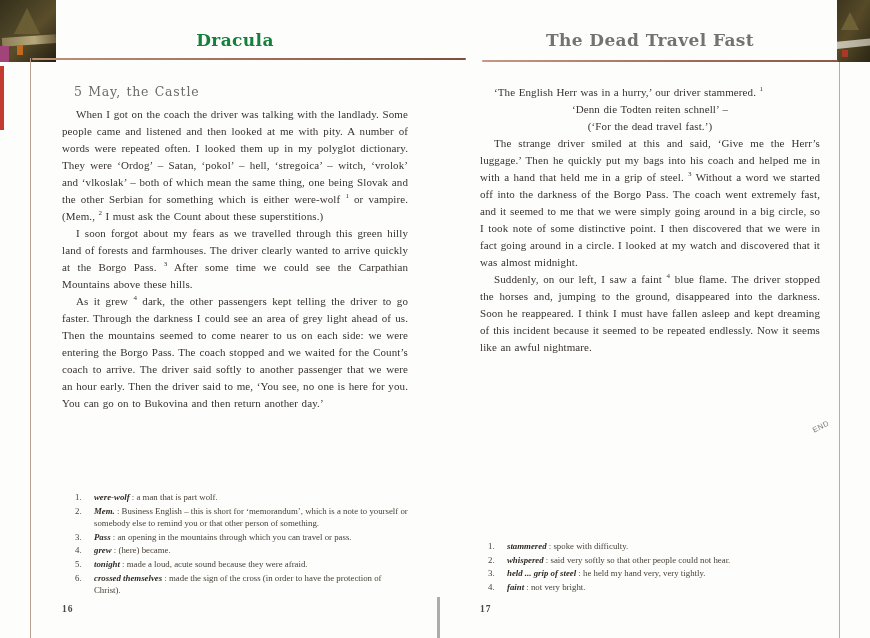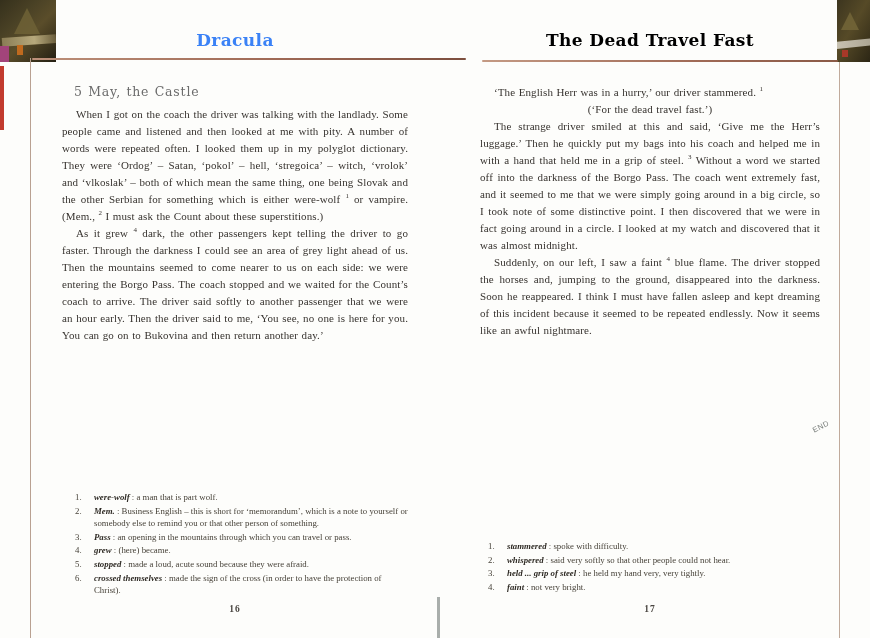--- a/index.html
+++ b/index.html
@@ -84,21 +84,21 @@
 
   .footnotes{font-size:8.8px;line-height:12.6px;color:#474239;}
   .footnotes.left{left:75px;top:491px;width:333px;}
   .footnotes.right{left:488px;top:540px;width:332px;}
   .fn-row{display:flex;margin-bottom:1px;}
   .fn-num{flex:0 0 19px;}
   .fn-body{flex:1;}
   .fn-body b{color:#2f2b25;font-style:italic;}
 
   .page-number{
-    top:604px;height:14px;text-align:center;
+    top:604px;height:14px;
     font-size:9.5px;font-weight:bold;color:#4a4641;letter-spacing:1px;
   }
   .page-number.left{left:62px;width:346px;}
   .page-number.right{left:480px;width:340px;}
 
   .margin-note{
     left:812px;top:422px;
     font-family:"Liberation Sans", sans-serif;font-size:7.5px;color:#7a7f7c;
     letter-spacing:.6px;transform:rotate(-28deg);
   }
@@ -118,36 +118,38 @@
     <div class="tri"></div>
     <div class="streak"></div>
     <div class="red"></div>
   </div>
 
   <div class="abs red-strip"></div>
   <div class="abs edge-line-left"></div>
   <div class="abs edge-line-right"></div>
   <div class="abs gutter-line"></div>
 
-  <div class="abs page-title left" style="color: #3b82f6;">Dracula</div>
-  <div class="abs page-title right" style="color: #000000;">The Dead Travel Fast</div>
+  <div class="abs page-title left" style="color: #15803d;">Dracula</div>
+  <div class="abs page-title right" style="color: #737373;">The Dead Travel Fast</div>
   <div class="abs rule-left"></div>
   <div class="abs rule-right"></div>
 
   <div class="abs text-col left">
     <div class="date-heading">5 May, the Castle</div>
     <div>
         <p class="para indent">When I got on the coach the driver was talking with the landlady. Some people came and listened and then looked at me with pity. A number of words were repeated often. I looked them up in my polyglot dictionary. They were ‘Ordog’ – Satan, ‘pokol’ – hell, ‘stregoica’ – witch, ‘vrolok’ and ‘vlkoslak’ – both of which mean the same thing, one being Slovak and the other Serbian for something which is either were-wolf <sup>1</sup> or vampire. (Mem., <sup>2</sup> I must ask the Count about these superstitions.)</p>
+        <p class="para indent">I soon forgot about my fears as we travelled through this green hilly land of forests and farmhouses. The driver clearly wanted to arrive quickly at the Borgo Pass. <sup>3</sup> After some time we could see the Carpathian Mountains above these hills.</p>
         <p class="para indent">As it grew <sup>4</sup> dark, the other passengers kept telling the driver to go faster. Through the darkness I could see an area of grey light ahead of us. Then the mountains seemed to come nearer to us on each side: we were entering the Borgo Pass. The coach stopped and we waited for the Count’s coach to arrive. The driver said softly to another passenger that we were an hour early. Then the driver said to me, ‘You see, no one is here for you. You can go on to Bukovina and then return another day.’</p>
       </div>
   </div>
 
   <div class="abs text-col right">
     <div>
         <p class="para indent">‘The English Herr was in a hurry,’ our driver stammered. <sup>1</sup></p>
+        <p class="para center">‘Denn die Todten reiten schnell’ –</p>
         <p class="para center">(‘For the dead travel fast.’)</p>
         <p class="para indent">The strange driver smiled at this and said, ‘Give me the Herr’s luggage.’ Then he quickly put my bags into his coach and helped me in with a hand that held me in a grip of steel. <sup>3</sup> Without a word we started off into the darkness of the Borgo Pass. The coach went extremely fast, and it seemed to me that we were simply going around in a big circle, so I took note of some distinctive point. I then discovered that we were in fact going around in a circle. I looked at my watch and discovered that it was almost midnight.</p>
         <p class="para indent">Suddenly, on our left, I saw a faint <sup>4</sup> blue flame. The driver stopped the horses and, jumping to the ground, disappeared into the darkness. Soon he reappeared. I think I must have fallen asleep and kept dreaming of this incident because it seemed to be repeated endlessly. Now it seems like an awful nightmare.</p>
       </div>
   </div>
 
   <div class="abs footnotes left">
       <div class="fn-row">
         <span class="fn-num">1.</span>
         <span class="fn-body"><b>were-wolf</b> : a man that is part wolf.</span>
@@ -159,21 +161,21 @@
       <div class="fn-row">
         <span class="fn-num">3.</span>
         <span class="fn-body"><b>Pass</b> : an opening in the mountains through which you can travel or pass.</span>
       </div>
       <div class="fn-row">
         <span class="fn-num">4.</span>
         <span class="fn-body"><b>grew</b> : (here) became.</span>
       </div>
       <div class="fn-row">
         <span class="fn-num">5.</span>
-        <span class="fn-body"><b>stopped</b> : made a loud, acute sound because they were afraid.</span>
+        <span class="fn-body"><b>tonight</b> : made a loud, acute sound because they were afraid.</span>
       </div>
       <div class="fn-row">
         <span class="fn-num">6.</span>
         <span class="fn-body"><b>crossed themselves</b> : made the sign of the cross (in order to have the protection of Christ).</span>
       </div>
     </div>
   <div class="abs footnotes right">
       <div class="fn-row">
         <span class="fn-num">1.</span>
         <span class="fn-body"><b>stammered</b> : spoke with difficulty.</span>

